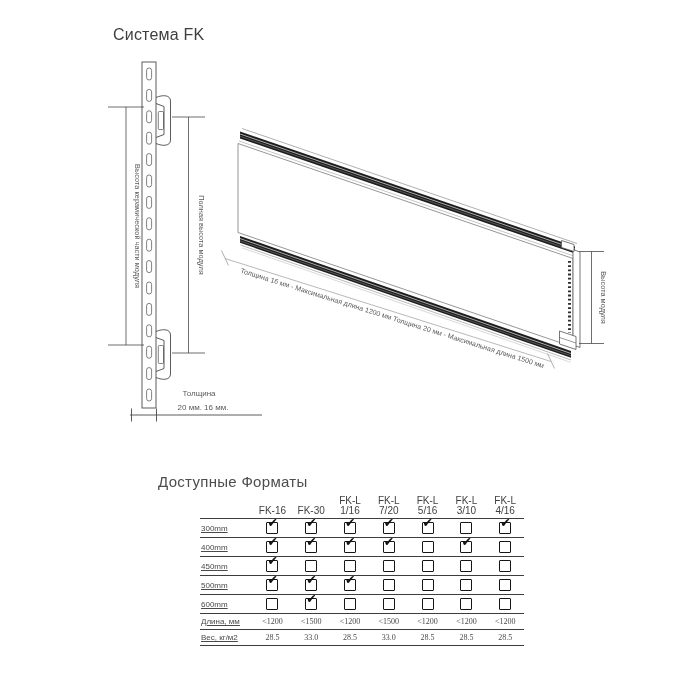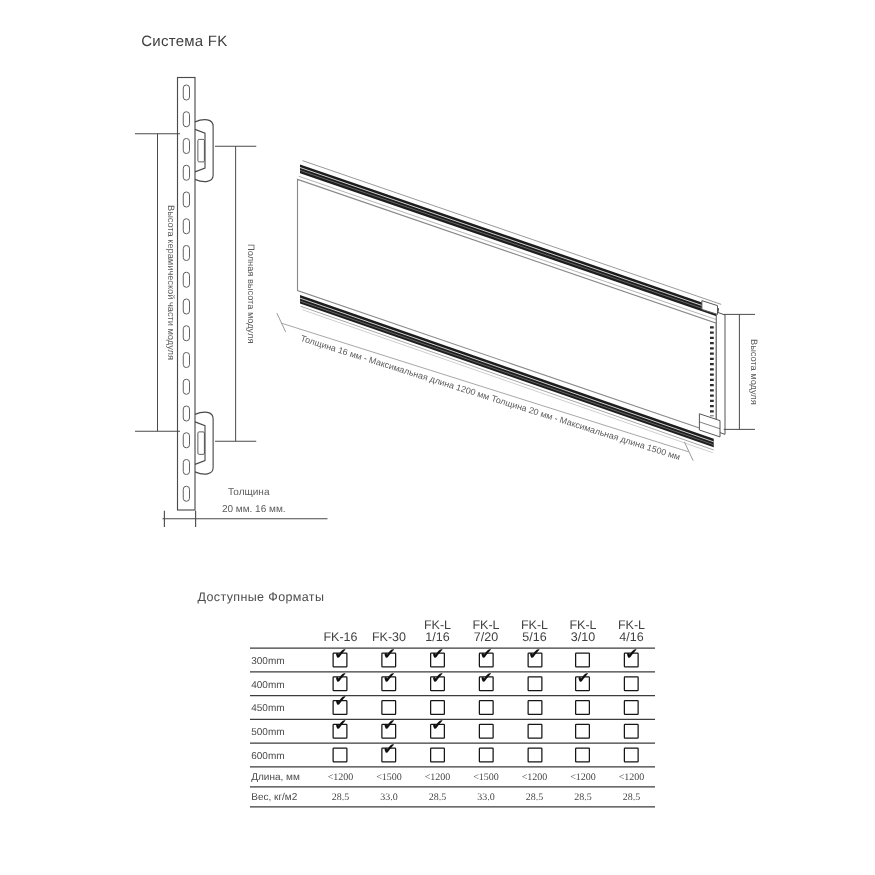--- a/index.html
+++ b/index.html
@@ -3,37 +3,37 @@
 <meta charset="utf-8">
 <style>
   html,body{margin:0;padding:0;background:#ffffff;}
   body{
     width:700px;height:700px;position:relative;overflow:hidden;
     font-family:"Liberation Sans", sans-serif;
     -webkit-font-smoothing:antialiased;
   }
   .page-title{
     position:absolute;left:113px;top:26px;
-    font-size:12px;color:#3e3e3e;letter-spacing:.2px;
+    font-size:16px;color:#3e3e3e;letter-spacing:.2px;
   }
   .diagram-svg{position:absolute;left:0;top:0;}
   .formats-heading{
     position:absolute;left:158px;top:473px;
-    font-size:10px;color:#4d4d4d;letter-spacing:.3px;
+    font-size:15px;color:#4d4d4d;letter-spacing:.3px;
   }
   #formats-table{
     position:absolute;left:200px;top:491px;width:324px;
     font-size:8px;color:#4a4a4a;
   }
   .t-row{display:flex;align-items:center;border-bottom:1px solid #3d3d3d;}
   .t-header{height:28px;align-items:flex-end;padding-bottom:2px;box-sizing:border-box;}
   .t-size{height:18px;}
   .t-val{height:15px;}
   .t-cell{width:38.8px;flex:none;text-align:center;}
-  .t-label{width:52px;flex:none;text-align:left;padding-left:1px;}
+  .t-label{width:52px;flex:none;text-align:left;padding-left:1px;text-decoration:underline;}
   .t-colhead{line-height:1;color:#3f3f3f;}
   .ch-line{display:block;height:10px;line-height:10px;font-size:10px;}
   .cbx{
     display:inline-block;width:10px;height:10px;background:#fff;
     border:1.5px solid #161616;border-radius:1px;position:relative;
     vertical-align:middle;
   }
   .check{
     position:absolute;top:-6px;left:0px;
     font-size:12.5px;font-weight:700;color:#0f0f0f;line-height:1;

